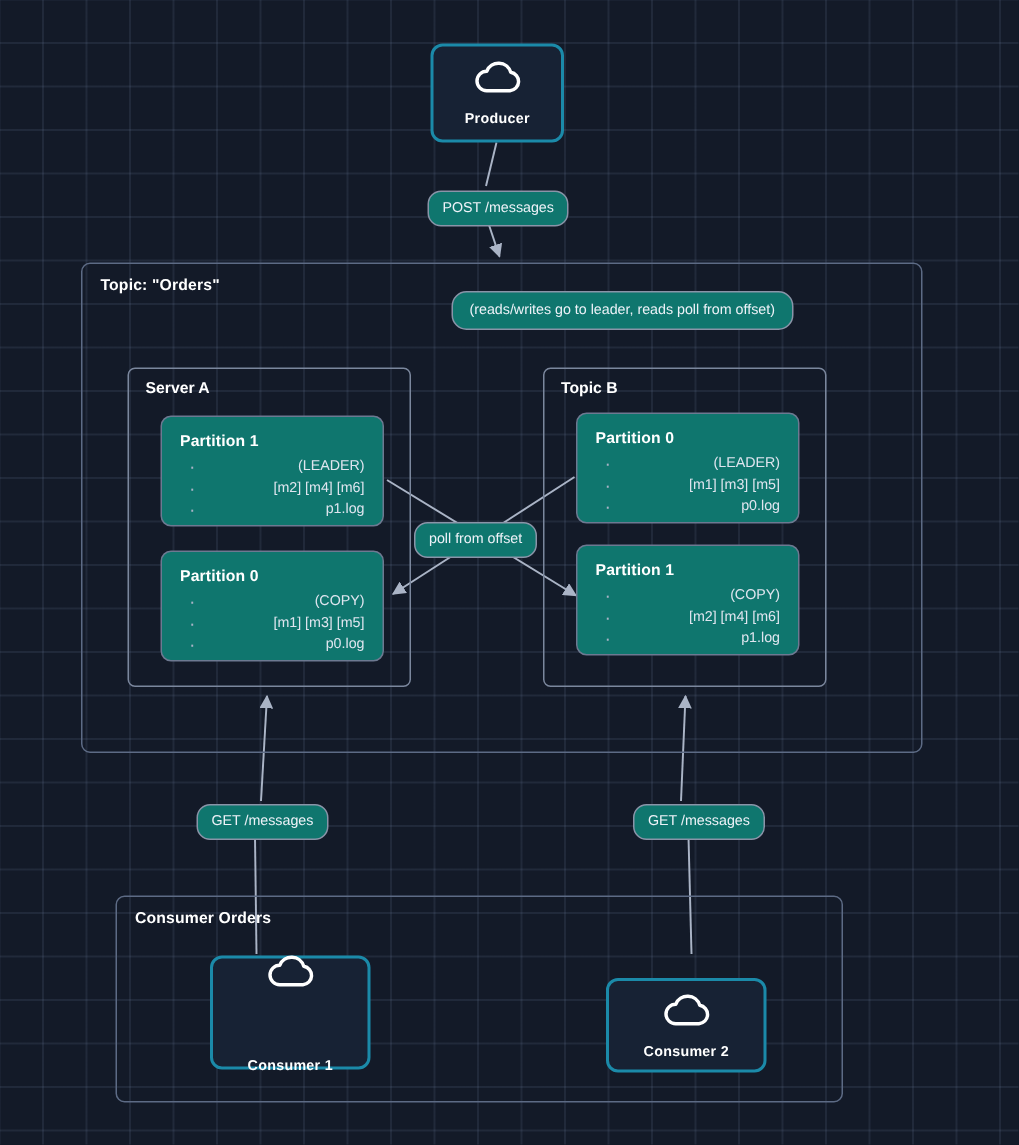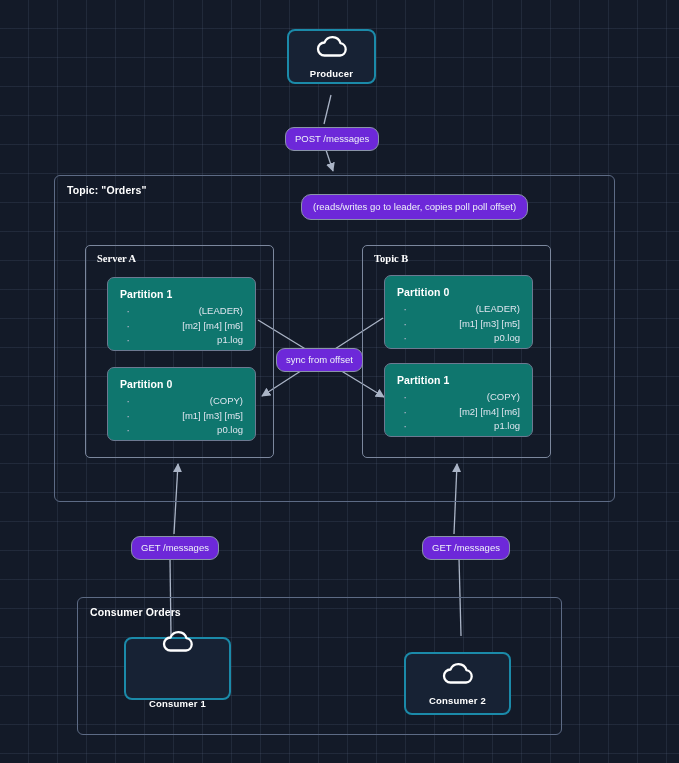--- a/index.html
+++ b/index.html
@@ -72,21 +72,20 @@
     background: transparent;
   }
   .server-title {
     position: absolute;
     top: 7px;
     left: 11px;
     color: #ffffff;
     font-size: 10.5px;
     font-weight: bold;
     white-space: nowrap;
-    font-family: Liberation Serif, serif;
   }
 
   .partition {
     position: absolute;
     border: 1px solid #6d7991;
     border-radius: 7px;
     background: #0f766e;
     padding: 10px 12px 8px 12px;
   }
   .partition h4 {
@@ -112,21 +111,21 @@
     left: 6px;
     top: -1px;
     color: #a9b3c6;
     font-size: 13px;
     line-height: 15px;
   }
 
   
   .pill {
     position: absolute;
-    background: #6d28d9;
+    background: #0f766e;
     border: 1px solid #8a94a8;
     border-radius: 9px;
     color: #eef2f8;
     font-size: 9.5px;
     line-height: 1;
     padding: 6px 9px 6px 9px;
     white-space: nowrap;
   }
   .pill.note {
     border-radius: 10px;
@@ -153,36 +152,36 @@
 
   <path d="M 383 318 L 262 396" stroke="#aab4c6" stroke-width="1.3" fill="none" marker-end="url(#arrow)"></path>
 
   <path d="M 174 534 L 178 464" stroke="#aab4c6" stroke-width="1.3" fill="none" marker-end="url(#arrow)"></path>
   <path d="M 171 636 L 170 558" stroke="#aab4c6" stroke-width="1.3" fill="none"></path>
 
   <path d="M 454 534 L 457 464" stroke="#aab4c6" stroke-width="1.3" fill="none" marker-end="url(#arrow)"></path>
   <path d="M 461 636 L 459 558" stroke="#aab4c6" stroke-width="1.3" fill="none"></path>
 </svg>
 
-<div class="node cloud-node" style="left:287px; top:29px; width:89px; height:55px;">
+<div class="node cloud-node" style="left:287px; top:29px; width:89px; height:66px;">
   <span class="cloud-ico">
     <svg width="36" height="24" viewBox="0 0 36 24">
       <path d="M10.5 21.5 A6.5 6.5 0 0 1 10.5 8.5 A8.5 8.5 0 0 1 26.5 9.2 A6.2 6.2 0 0 1 26 21.5 Z" fill="none" stroke="#ffffff" stroke-width="2.3" stroke-linejoin="round"></path>
     </svg>
   </span>
   <span class="cloud-label">Producer</span>
 </div>
 
 <div class="pill" style="left:285px; top:127px;">POST /messages</div>
 
 <div class="container-box" style="left:54px; top:175px; width:561px; height:327px;">
   <div class="container-title">Topic: "Orders"</div>
 </div>
 
-<div class="pill note" style="left:301px; top:194px;">(reads/writes go to leader, copies poll poll offset)</div>
+<div class="pill note" style="left:301px; top:194px;">(reads/writes go to leader, reads poll from offset)</div>
 
 <div class="server-box" style="left:85px; top:245px; width:189px; height:213px;">
   <div class="server-title">Server A</div>
 </div>
 
 <div class="partition" style="left:107px; top:277px; width:149px; height:74px;">
   <h4>Partition 1</h4>
   <ul>
     <li>(LEADER)</li>
     <li>[m2] [m4] [m6]</li>
@@ -214,31 +213,31 @@
 
 <div class="partition" style="left:384px; top:363px; width:149px; height:74px;">
   <h4>Partition 1</h4>
   <ul>
     <li>(COPY)</li>
     <li>[m2] [m4] [m6]</li>
     <li>p1.log</li>
   </ul>
 </div>
 
-<div class="pill" style="left:276px; top:348px;">sync from offset</div>
+<div class="pill" style="left:276px; top:348px;">poll from offset</div>
 
 <div class="pill" style="left:131px; top:536px;">GET /messages</div>
 
 <div class="pill" style="left:422px; top:536px;">GET /messages</div>
 
 <div class="container-box" style="left:77px; top:597px; width:485px; height:138px;">
   <div class="container-title">Consumer Orders</div>
 </div>
 
-<div class="node cloud-node" style="left:124px; top:637px; width:107px; height:63px;gap:35px;">
+<div class="node cloud-node" style="left:140px; top:637px; width:107px; height:76px;gap:35px;">
   <span class="cloud-ico">
     <svg width="36" height="24" viewBox="0 0 36 24">
       <path d="M10.5 21.5 A6.5 6.5 0 0 1 10.5 8.5 A8.5 8.5 0 0 1 26.5 9.2 A6.2 6.2 0 0 1 26 21.5 Z" fill="none" stroke="#ffffff" stroke-width="2.3" stroke-linejoin="round"></path>
     </svg>
   </span>
   <span class="cloud-label">Consumer 1</span>
 </div>
 
 <div class="node cloud-node" style="left:404px; top:637px; width:107px; height:63px;margin-top:15px;">
   <span class="cloud-ico">

